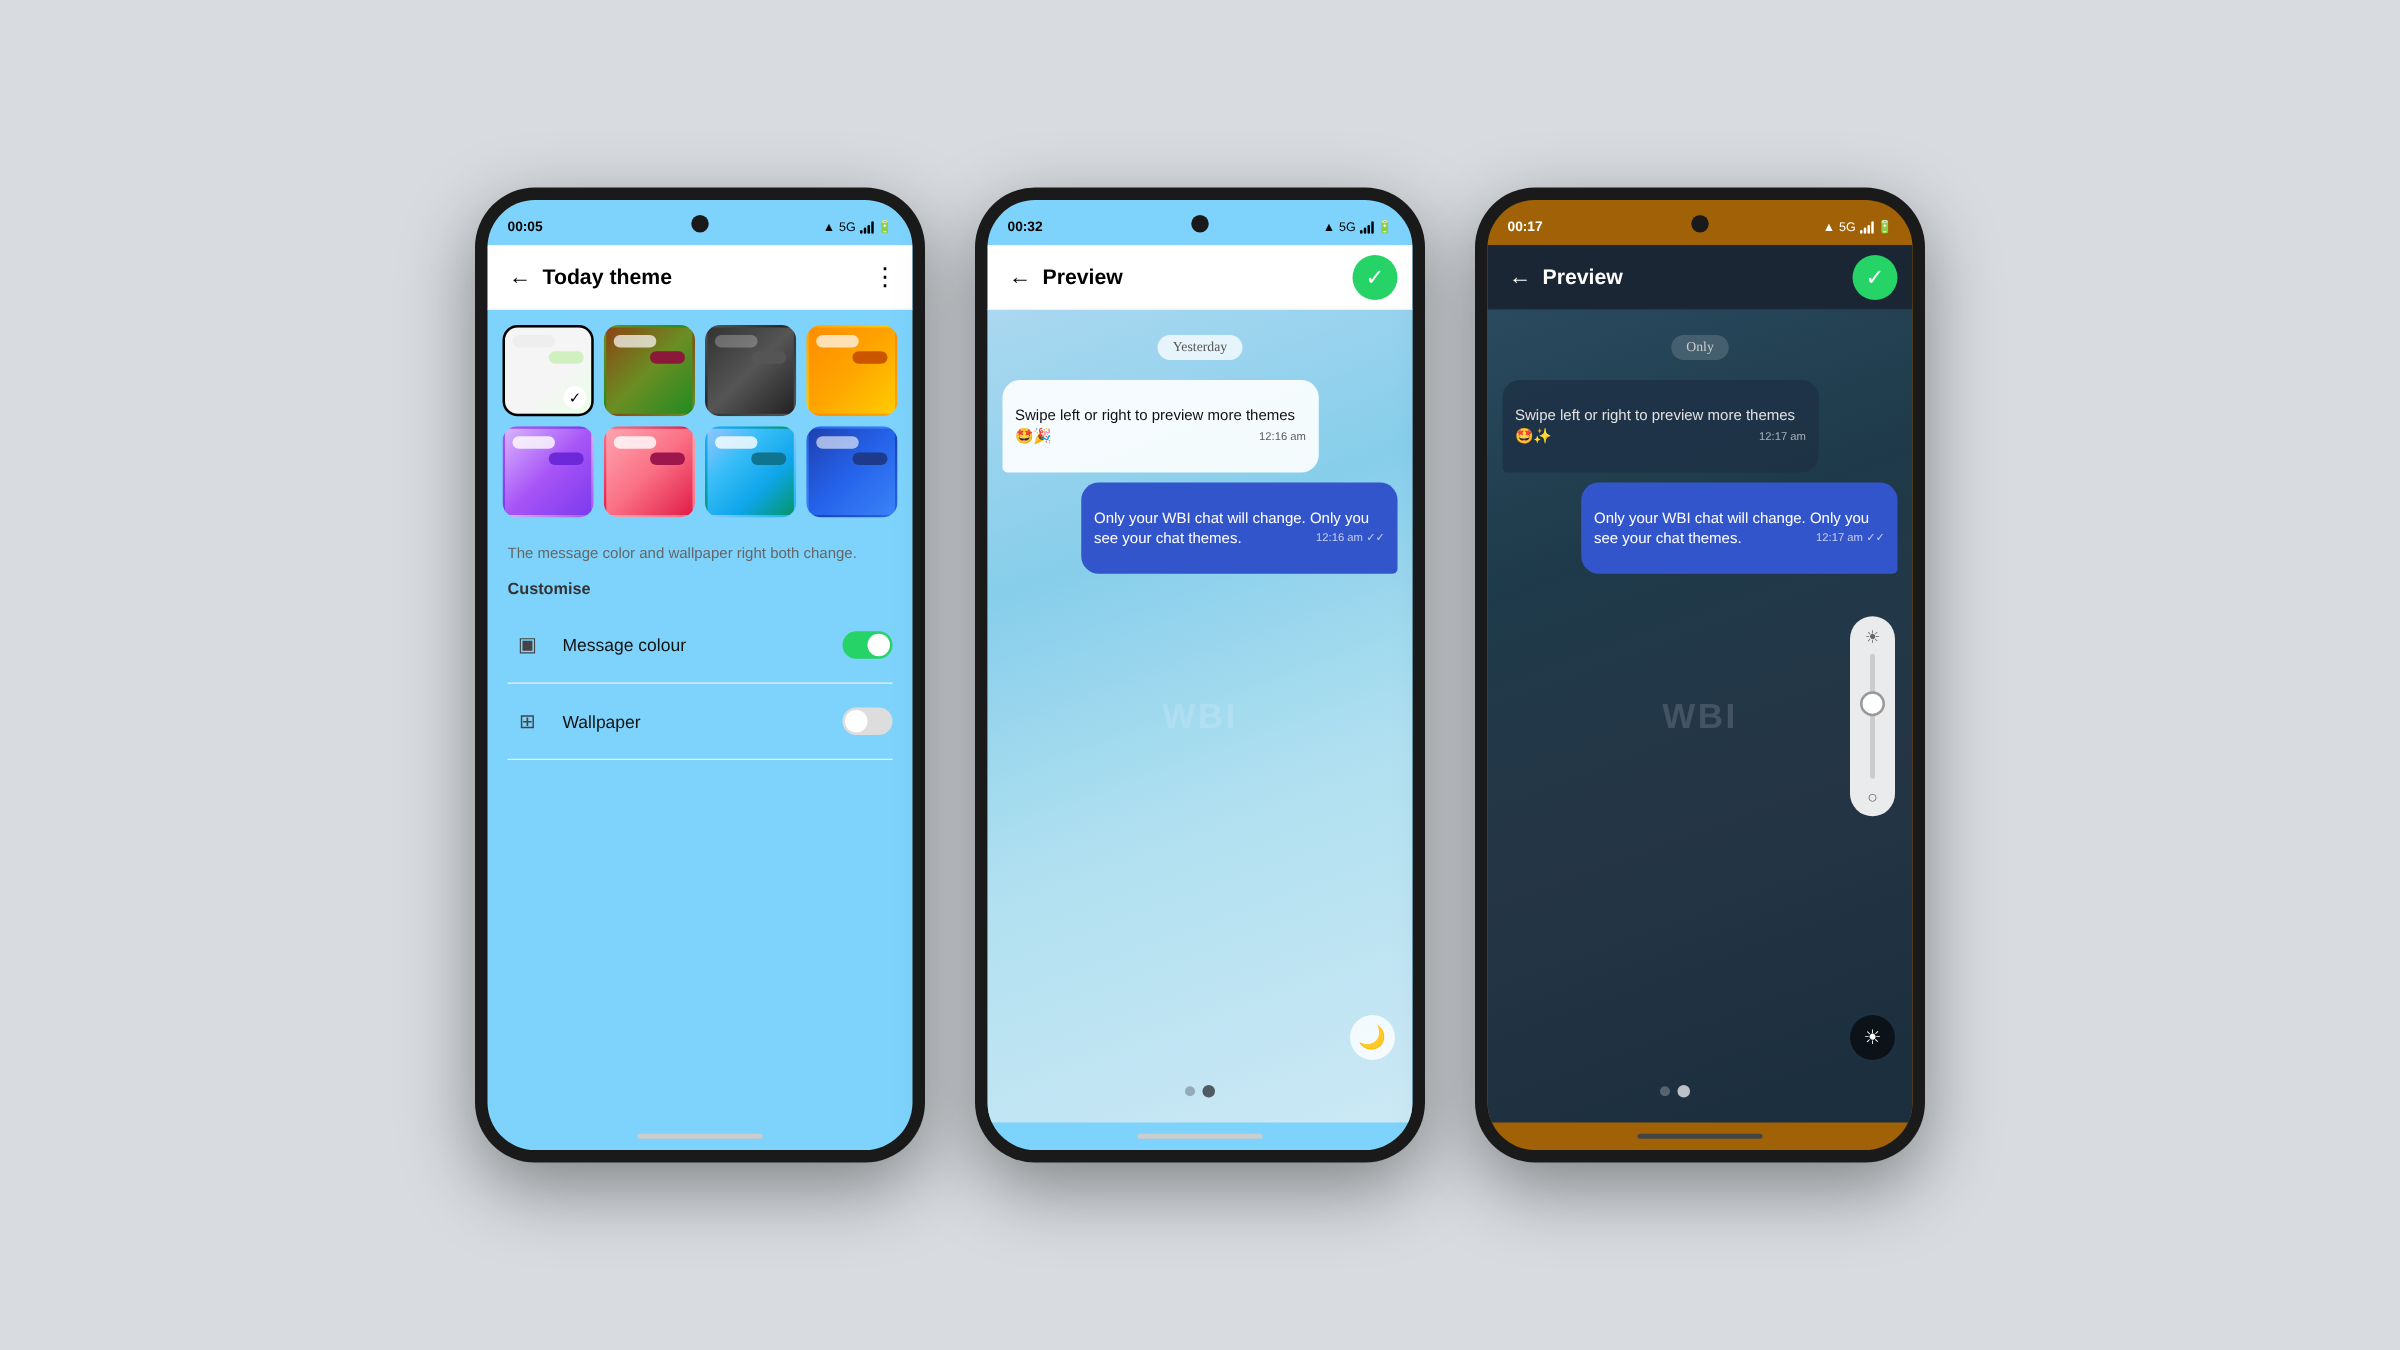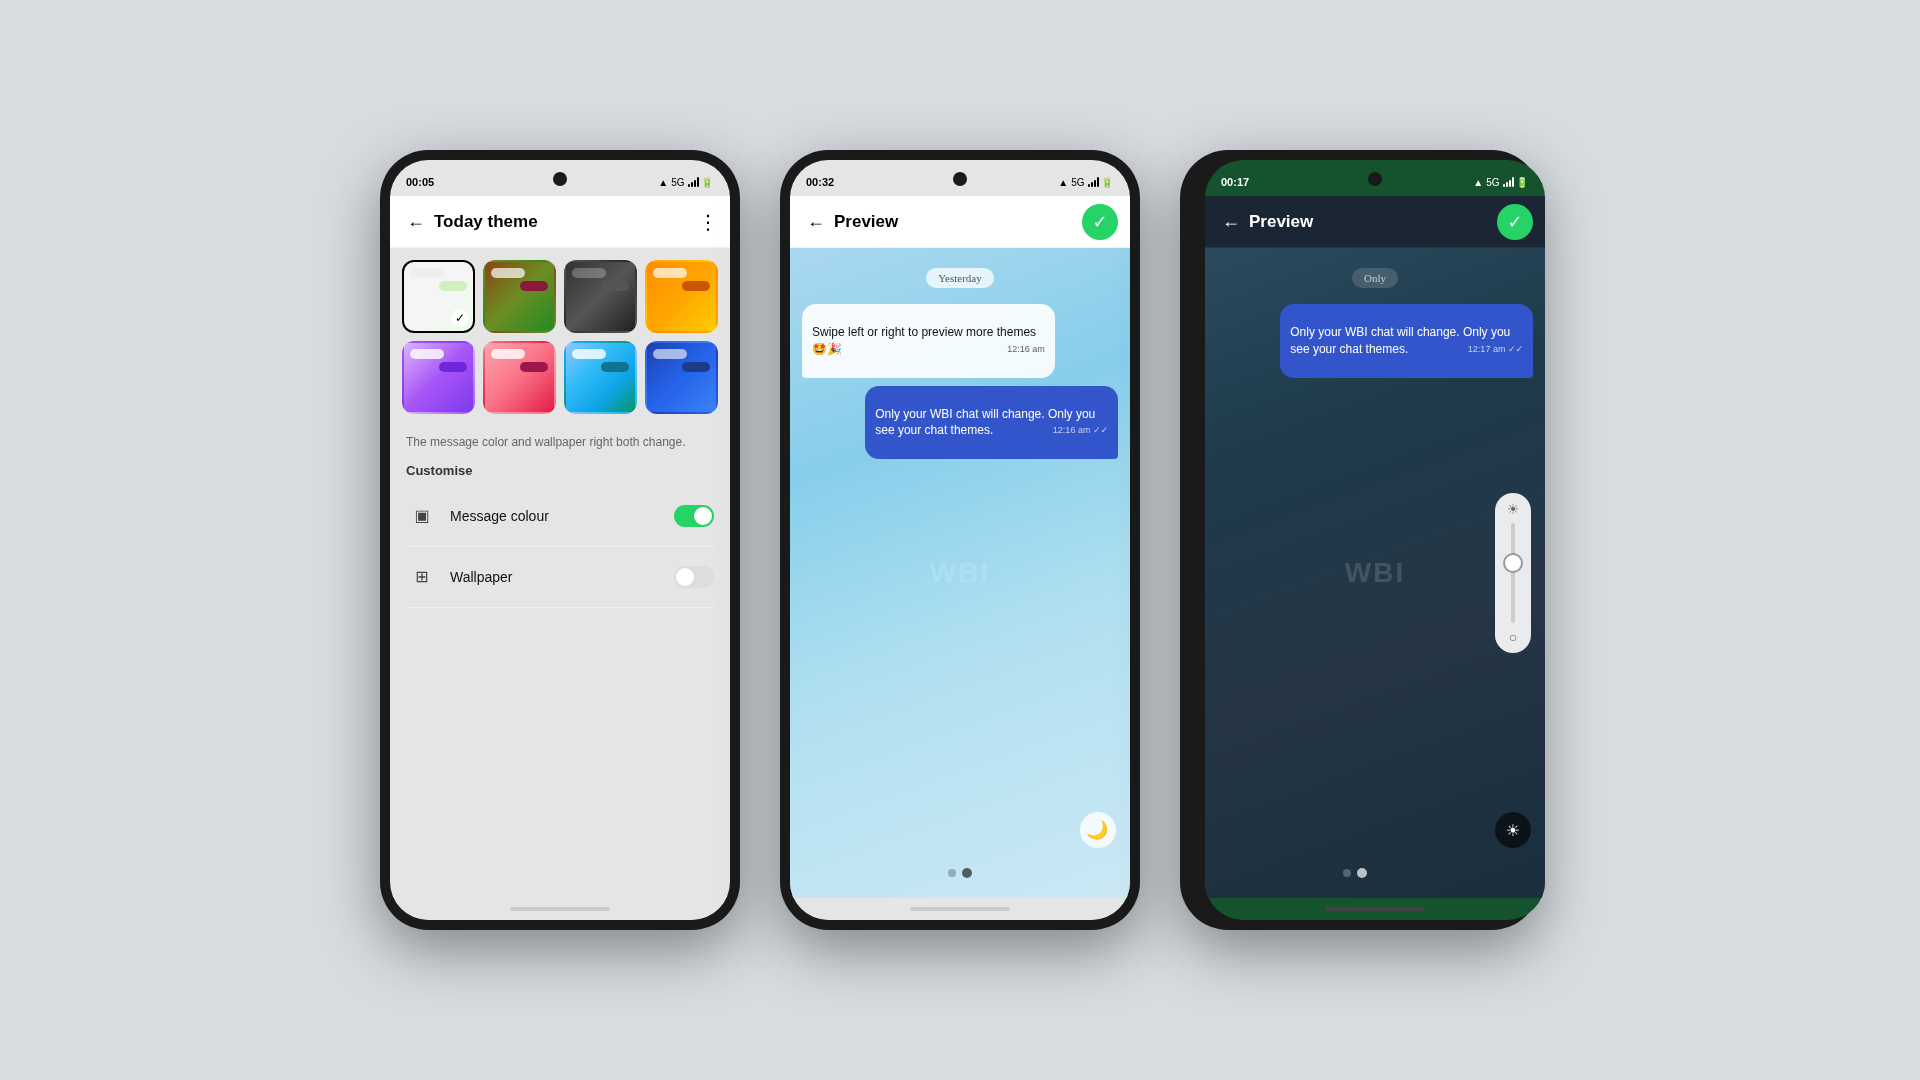--- a/index.html
+++ b/index.html
@@ -22,30 +22,29 @@
       background: #1a1a1a;
       border-radius: 48px;
       padding: 10px;
       box-shadow: 0 20px 60px rgba(0,0,0,0.4);
       position: relative;
       flex-shrink: 0;
     }
     .phone-inner {
       width: 100%;
       height: 100%;
-      background: #e5e5e5;
+      background: #7dd3fc;
       border-radius: 38px;
       overflow: hidden;
       display: flex;
       flex-direction: column;
       position: relative;
     }
     .phone-inner.dark {
-      background: #14532d;
-      margin-left: 15px;
+      background: #a16207;
     }
     .notch {
       position: absolute;
       top: 12px;
       left: 50%;
       transform: translateX(-50%);
       width: 14px;
       height: 14px;
       background: #1a1a1a;
       border-radius: 50%;
@@ -630,20 +629,24 @@
     </div>
 
     <div class="chat-bg-dark">
       <div class="watermark">WBI</div>
 
       <div class="chat-messages">
         <div style="text-align:center;">
           <span class="date-badge dark-badge">Only</span>
         </div>
 
+        <div class="msg-bubble received dark">
+          <span>Swipe left or right to preview more themes 🤩✨</span>
+          <span class="msg-time">12:17 am</span>
+        </div>
 
         <div class="msg-bubble sent">
           <span>Only your WBI chat will change. Only you see your chat themes.</span>
           <span class="msg-time">
             <span>12:17 am</span>
             <span class="msg-check">✓✓</span>
           </span>
         </div>
       </div>
 

